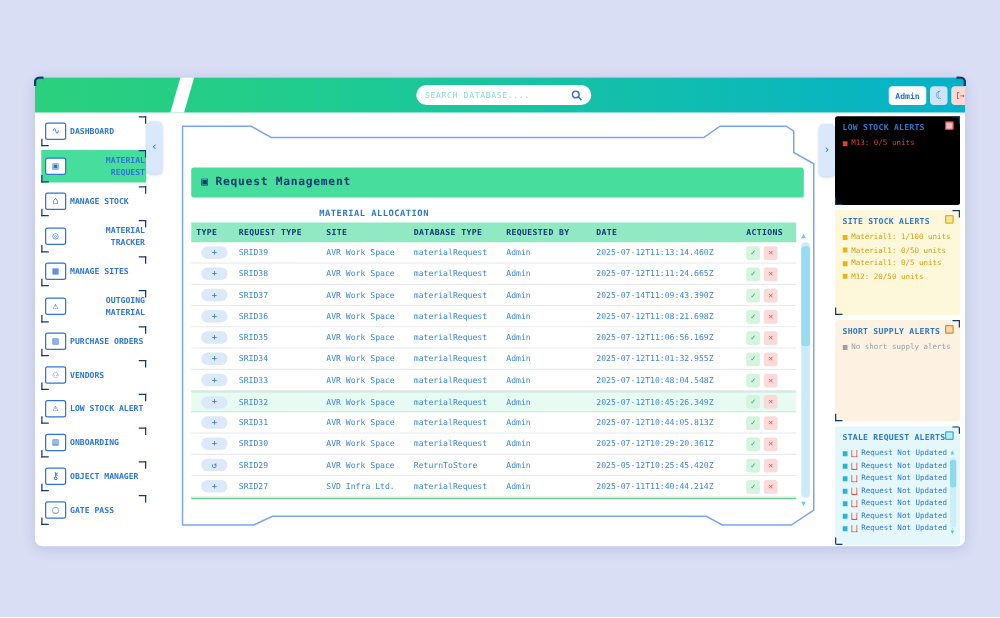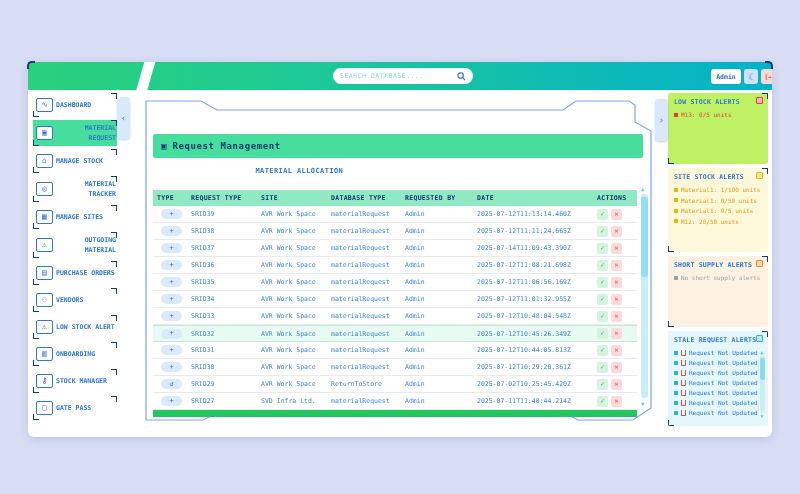--- a/index.html
+++ b/index.html
@@ -73,21 +73,21 @@
     position:absolute; left:8px; top:36px; width:490px; height:24px; background:#47dd9c;
     border-radius:2px; display:flex; align-items:center; gap:6px; padding-left:8px;
   }
   .banner-icon { font-size:9px; color:#0d3a6e; }
   .banner-title { font-size:9px; font-weight:bold; color:#0d3a6e; letter-spacing:.6px; }
   .tabs { position:absolute; left:10px; top:67px; display:flex; gap:16px; }
   .tab { font-size:7px; font-weight:bold; letter-spacing:.4px; padding:2px 2px 4px 2px; cursor:pointer; }
   .tab.active { color:#f2a51e; border-bottom:2px solid #2e6fd0;margin-top:40px; }
   .tab.inactive { color:#2e77d0; }
 
-  .dtable { position:absolute; left:8px; top:92px; width:484px; border-bottom:7px solid #22c55e; }
+  .dtable { position:absolute; left:8px; top:80px; width:484px; border-bottom:1px solid #22c55e; }
   .thead, .trow { display:grid; grid-template-columns:34px 70px 70px 74px 72px 120px 44px; align-items:center; }
   .thead { height:16px; background:#90e9c3; }
   .thead span { font-size:6.5px; font-weight:bold; color:#0d3a6e; letter-spacing:.3px; padding-left:4px; white-space:nowrap; overflow:hidden; }
   .trow { height:17px; border-bottom:1px solid #e8eaef; background:#ffffff; cursor:pointer; }
   .trow.hl { background:#e8fbf2; border-top:1px solid #c4ead6; border-bottom:1px solid #c4ead6; }
   .trow .cell { font-size:6.5px; color:#3e86d8; padding-left:4px; white-space:nowrap; overflow:hidden; }
   .type-pill {
     margin-left:8px; width:21px; height:10px; background:#dce9fb; border:none; border-radius:5px;
     color:#2e6fd0; font-size:7px; line-height:9px; text-align:center; cursor:pointer; display:block;
     font-family:"DejaVu Sans Mono",monospace;
@@ -108,27 +108,27 @@
   .alerts { position:absolute; left:640px; top:31px; width:100px; display:flex; flex-direction:column; gap:4px; }
   .alert-card { position:relative; border-radius:2px; padding:5px 6px 4px 6px; }
   .alert-card::before { content:""; position:absolute; top:0; right:0; width:5px; height:5px;
     border-top:1.5px solid #123c70; border-right:1.5px solid #123c70; }
   .alert-card::after { content:""; position:absolute; bottom:0; left:0; width:5px; height:5px;
     border-bottom:1.5px solid #123c70; border-left:1.5px solid #123c70; }
   .alert-title { font-size:6.5px; font-weight:bold; color:#2e77d0; letter-spacing:.2px; margin-bottom:5px; padding-right:10px; white-space:nowrap; }
   .corner-ic { position:absolute; top:4px; right:5px; width:7px; height:7px; border-radius:1px; border:1.5px solid; }
   .alert-line { display:flex; align-items:center; gap:3px; font-size:6px; margin-bottom:3.5px; white-space:nowrap; overflow:hidden; }
   .bullet { width:4px; height:4px; flex:none; }
-  .c0 { background:#bef264; height:71px; }
+  .c0 { background:#000000; height:71px; }
   .c0 .corner-ic { border-color:#e23d3d; background:#f5bcbc; }
   .c0 .alert-line { color:#e23d3d; } .c0 .bullet { background:#e23d3d; }
   .c1 { background:#fdf8da; height:84px; }
   .c1 .corner-ic { border-color:#dfb50e; background:#f3e3a0; }
   .c1 .alert-line { color:#dd9a12; } .c1 .bullet { background:#e8b50c; }
-  .c2 { background:#fdf2e2; height:71px; }
+  .c2 { background:#fdf2e2; height:81px; }
   .c2 .corner-ic { border-color:#e8872c; background:#f7d8b5; }
   .c2 .alert-line { color:#98a0aa; } .c2 .bullet { background:#98a0aa; }
   .c3 { background:#e4f7fb; height:95px; overflow:hidden; }
   .c3 .corner-ic { border-color:#29b7cd; background:#bdeaf2; }
   .c3 .alert-line { color:#2e77d0; margin-bottom:3px; padding-right:8px; } .c3 .bullet { background:#29b7cd; }
   .trash { width:5px; height:6px; border:1px solid #e05050; border-top:none; border-radius:0 0 1px 1px; position:relative; flex:none; }
   .trash::before { content:""; position:absolute; top:-2px; left:-2px; width:7px; height:1px; background:#e05050; }
   .mini-scroll { position:absolute; right:3px; top:18px; width:6px; height:70px; display:flex; flex-direction:column; align-items:center; cursor:pointer; }
   .mini-scroll .ms-arrow { font-size:5px; color:#5fc9e2; line-height:6px; }
   .mini-scroll .ms-track { flex:1; width:5px; background:#cdeef6; border-radius:2px; position:relative; margin:1px 0; }
@@ -192,21 +192,21 @@
       <div class="side-item">
         <span class="side-icon-box">⚠</span>
         <span class="side-label">LOW STOCK ALERT</span>
       </div>
       <div class="side-item">
         <span class="side-icon-box">▥</span>
         <span class="side-label">ONBOARDING</span>
       </div>
       <div class="side-item">
         <span class="side-icon-box">⚷</span>
-        <span class="side-label">STOCK MANAGER</span>
+        <span class="side-label">OBJECT MANAGER</span>
       </div>
       <div class="side-item">
         <span class="side-icon-box">▢</span>
         <span class="side-label">GATE PASS</span>
       </div>
     </aside>
     <div class="collapse-tab collapse-left">‹</div>
 
     <section class="main-panel">
       <svg class="frame" width="508" height="326" viewBox="0 0 508 326">
@@ -376,21 +376,21 @@
             </span>
         </div>
         <div class="trow">
           <span>
               <button class="type-pill">↺</button>
             </span>
           <span class="cell">SRID29</span>
           <span class="cell">AVR Work Space</span>
           <span class="cell">ReturnToStore</span>
           <span class="cell">Admin</span>
-          <span class="cell">2025-07-02T10:25:45.420Z</span>
+          <span class="cell">2025-05-12T10:25:45.420Z</span>
           <span class="acts">
               <button class="act ok">✓</button>
               <button class="act no">✕</button>
             </span>
         </div>
         <div class="trow">
           <span>
               <button class="type-pill">+</button>
             </span>
           <span class="cell">SRID27</span>

